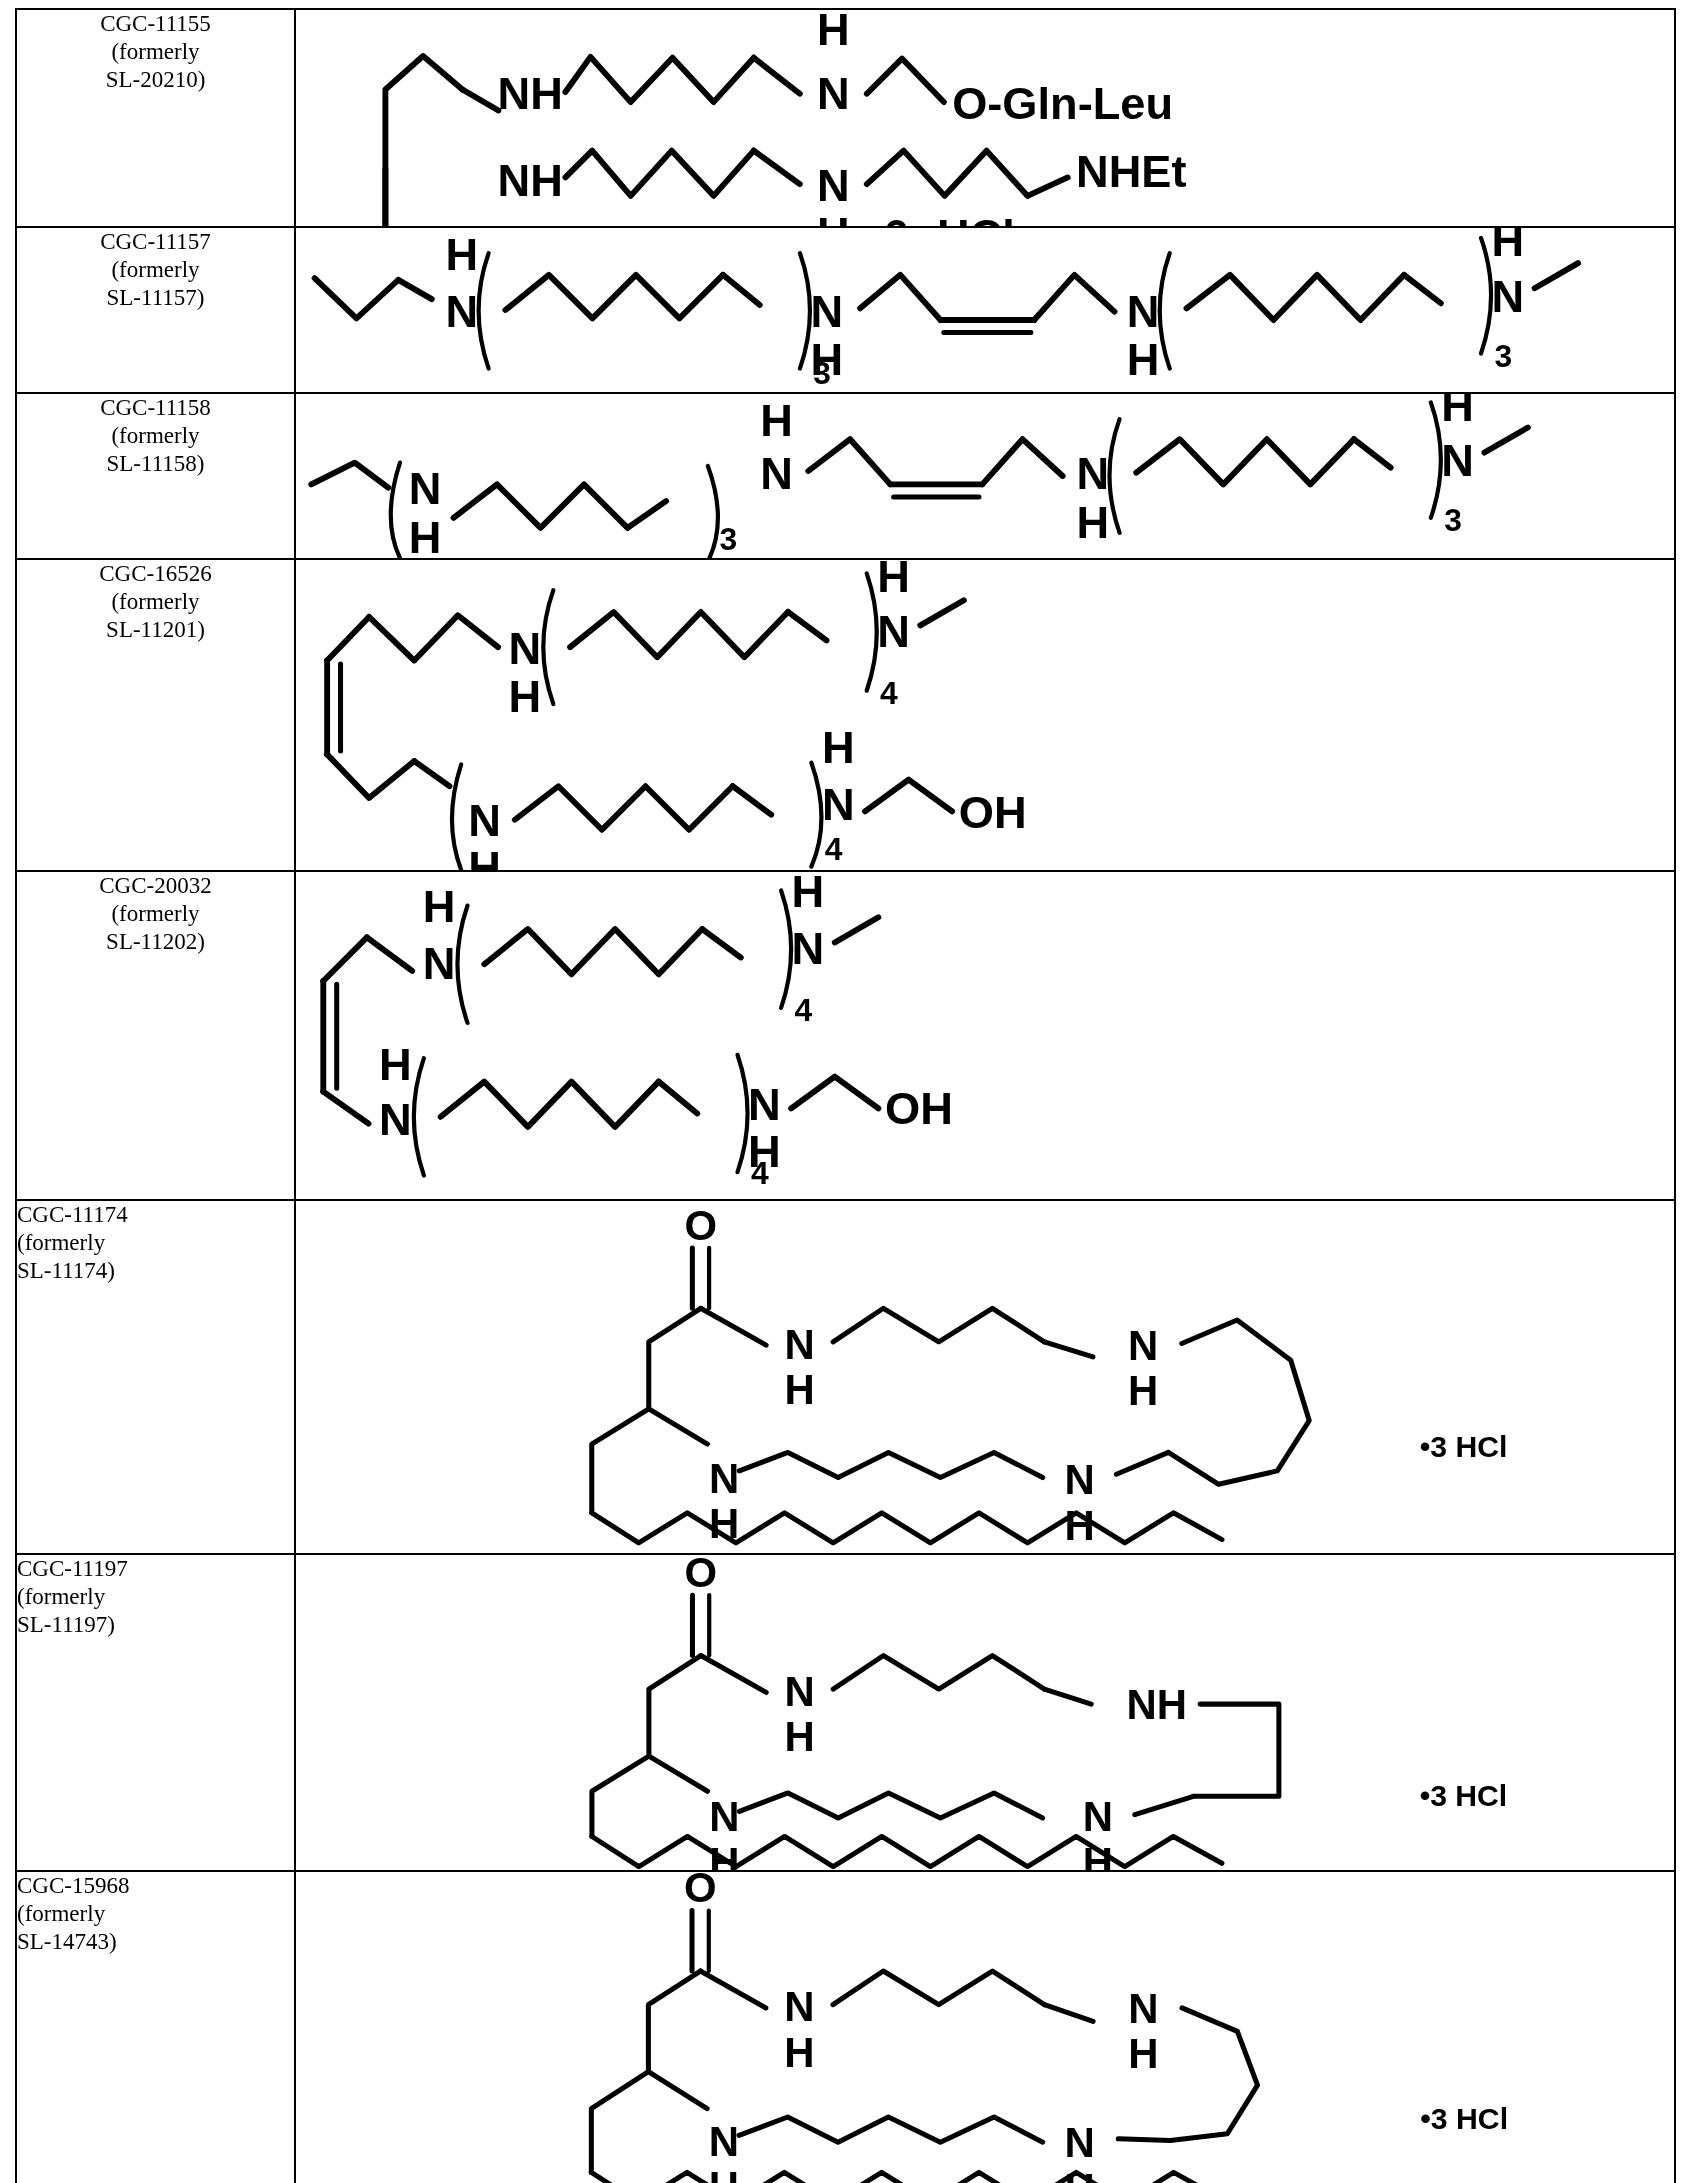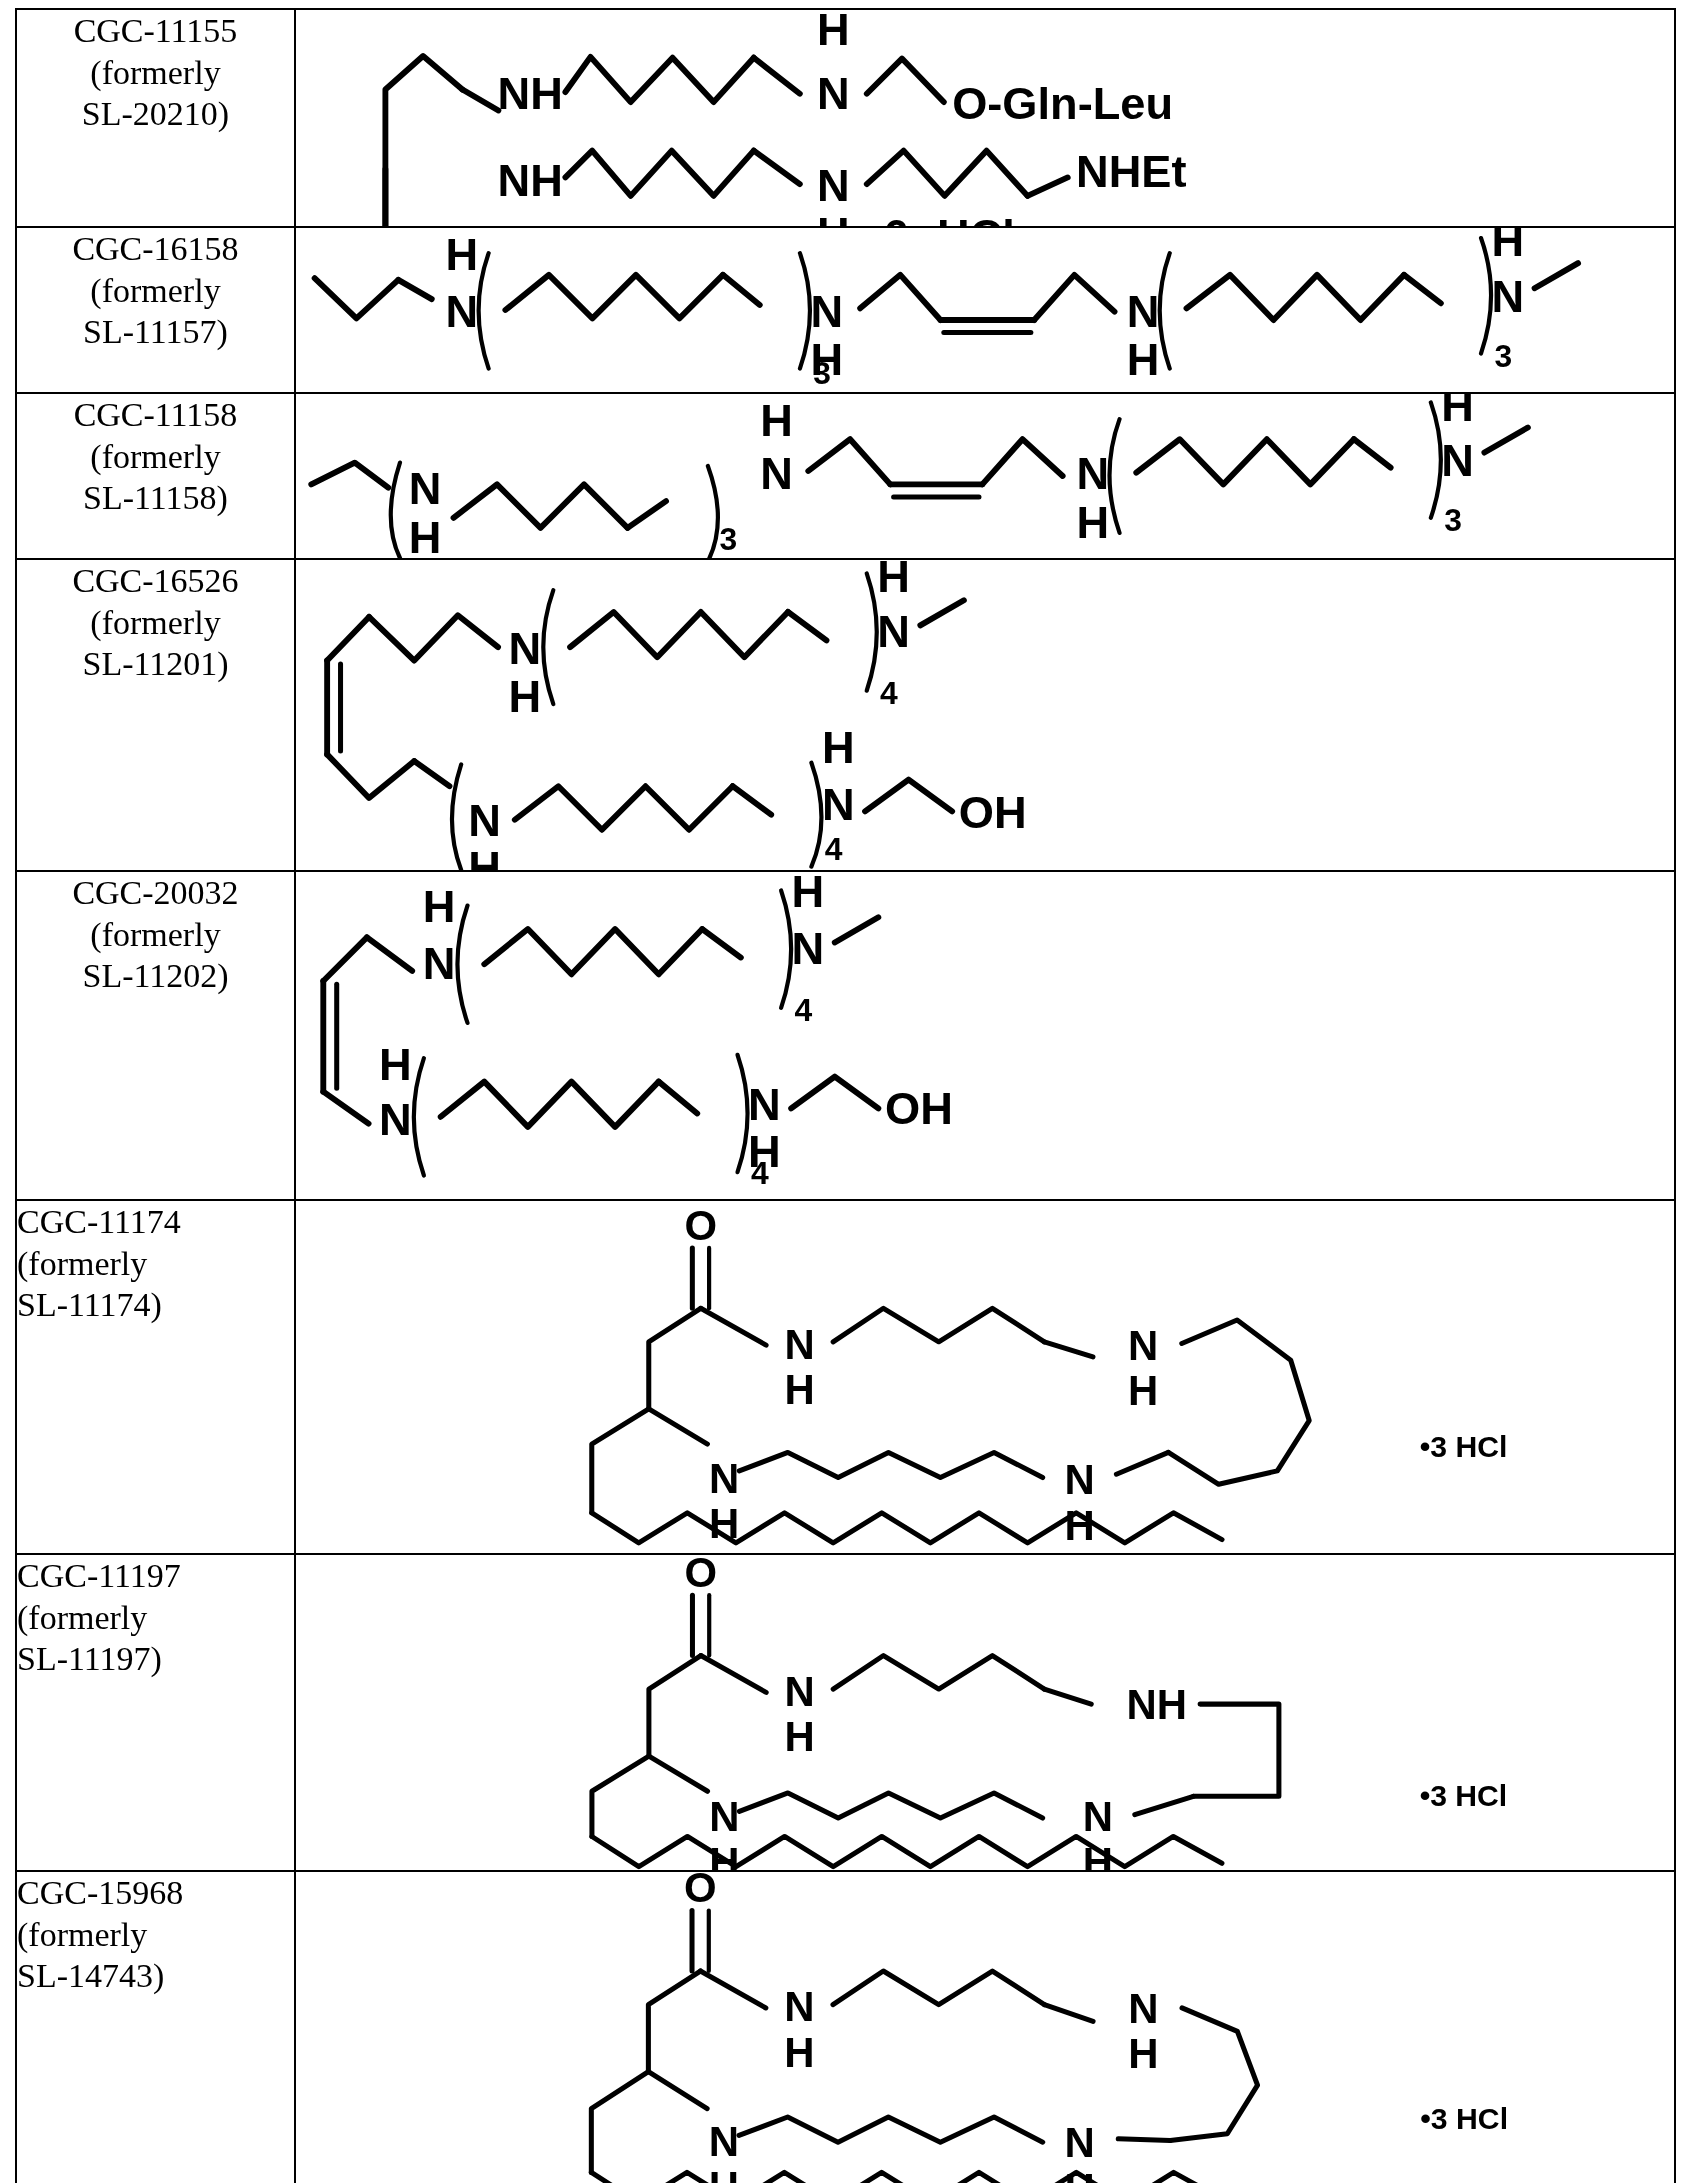--- a/index.html
+++ b/index.html
@@ -1,20 +1,20 @@
 <!DOCTYPE html>
 <html style="font-size:13.4px"><head>
 <meta charset="utf-8">
 <style>
   html,body{margin:0;padding:0;background:#ffffff;}
   body{font-family:"Liberation Serif",serif;}
   .page{width:1704px;height:2183px;position:relative;background:#fff;box-sizing:border-box;}
   table.structures{border-collapse:collapse;width:1661px;margin-left:15px;margin-top:8.4px;table-layout:fixed;}
   table.structures td{border:2.5px solid #000;vertical-align:top;padding:0;}
-  td.label{width:277px;padding:6.7px 8.4px 6.7px 8.4px;font-family:"Liberation Serif",serif;font-size:34px;line-height:1.22;}
+  td.label{width:277px;padding:6.7px 8.4px 6.7px 8.4px;font-family:"Liberation Serif",serif;font-size:23px;line-height:1.22;}
   td.label.center{text-align:center;}
   td.label.left{text-align:left;margin-left:28px;}
   td.struct{padding:0;position:relative;}
   td.struct svg{display:block;}
   .lbl{display:block;white-space:nowrap;}
   .chem{font-family:"Liberation Sans",sans-serif;font-weight:bold;}
 </style>
 </head>
 <body>
 
@@ -59,21 +59,21 @@
           <text x="782" y="130">O-Gln-Leu</text>
           <text x="930" y="212">NHEt</text>
           <text x="700" y="288">6• HCl</text>
         </g>
       </svg>
     </td>
   </tr>
 
   <tr>
     <td class="label center">
-      <span class="lbl">CGC-16158</span>
+      <span class="lbl">CGC-11157</span>
       <span class="lbl">(formerly</span>
       <span class="lbl">SL-11157)</span>
     </td>
     <td class="struct">
       <svg width="1376" height="164" viewBox="0 0 1640 196">
         <g fill="none" stroke="#000" stroke-width="7" stroke-linecap="round" stroke-linejoin="round">
 
           <path d="M20,60 L70,108 L120,62"></path>
           <path d="M120,62 L160,85"></path>
 

